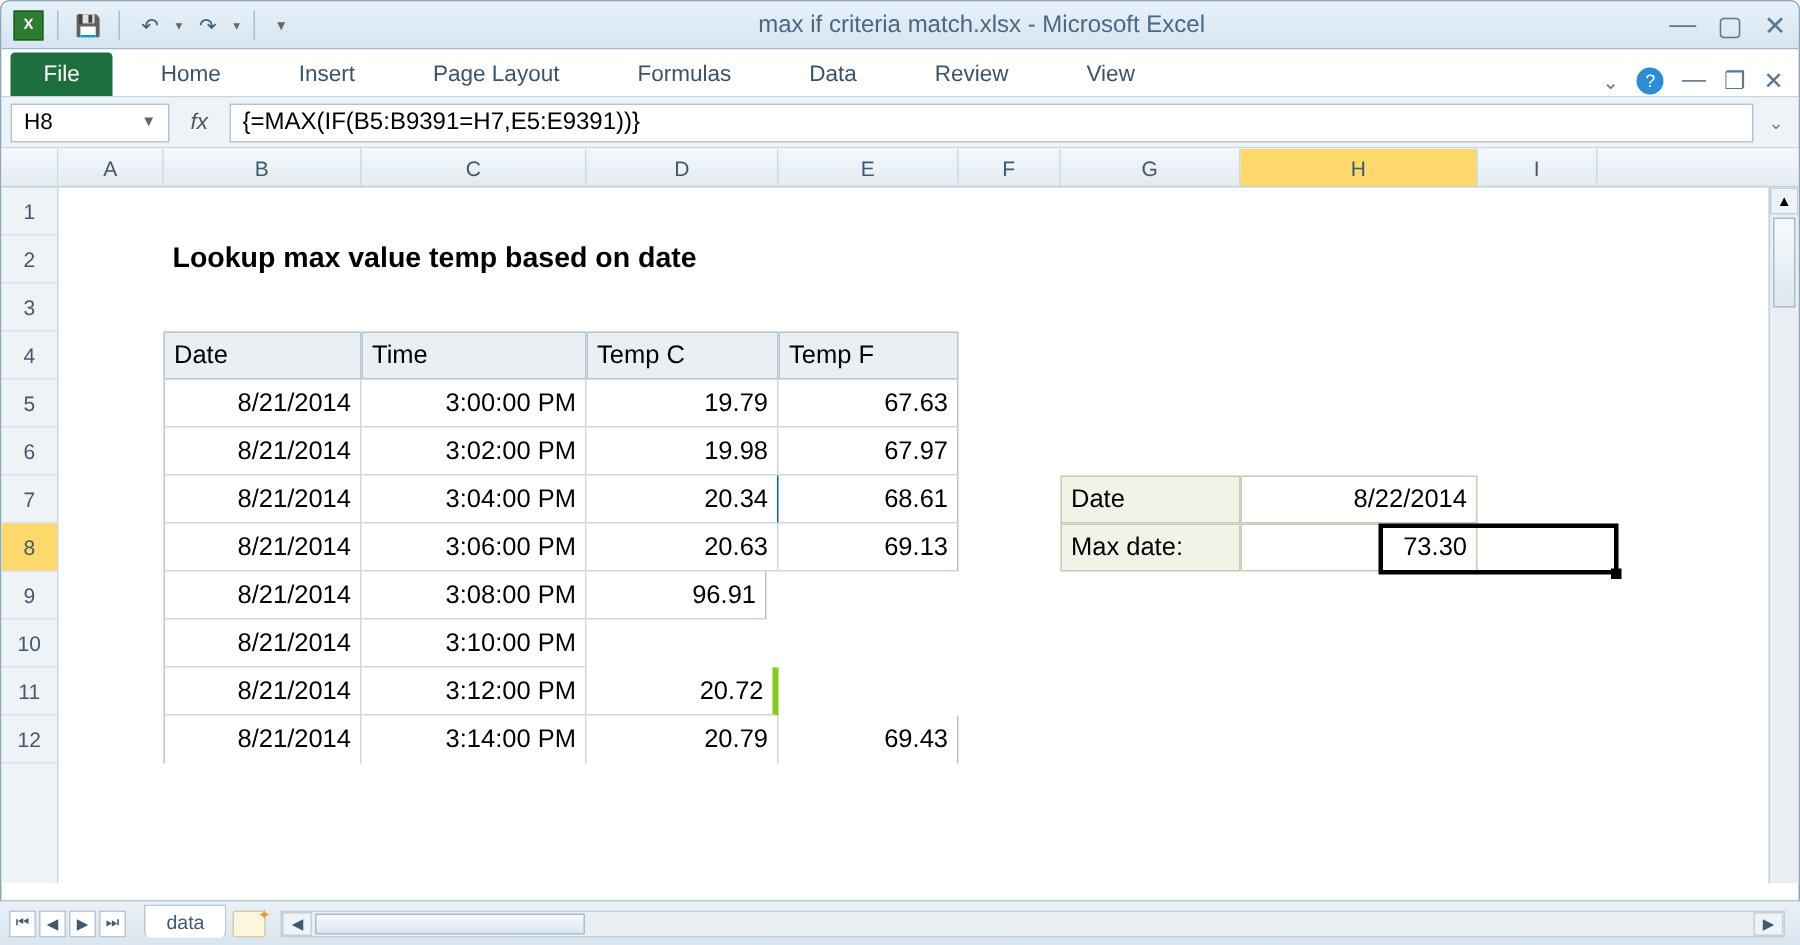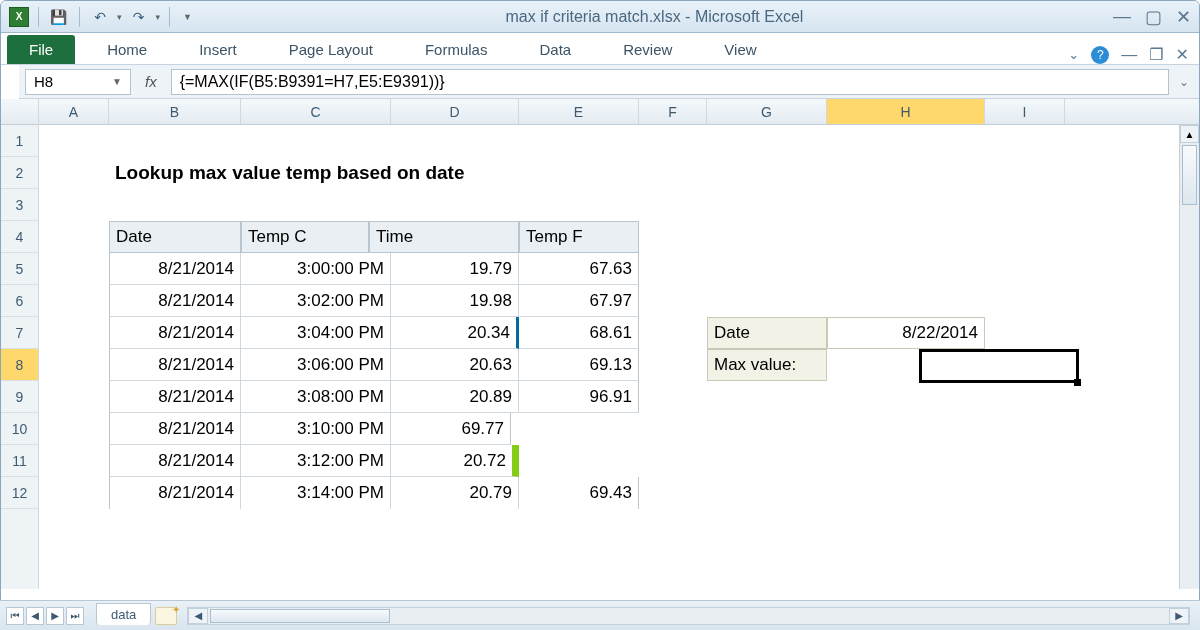--- a/index.html
+++ b/index.html
@@ -9,21 +9,21 @@
   .excel-icon { width:20px; height:20px; background:#2e7d32; color:#fff; font-size:10px; font-weight:bold; display:flex; align-items:center; justify-content:center; border:1px solid #1b5e20; }
   .qat-sep { width:1px; height:20px; background:#a7bccd; margin:0 3px; }
   .qat-btn { width:22px; height:22px; display:flex; align-items:center; justify-content:center; font-size:14px; color:#3b5f7d; cursor:default; }
   .title { flex:1; text-align:center; font-size:16px; color:#4a6880; }
   .winbtns { display:flex; gap:14px; font-size:18px; color:#5c7890; }
   .ribbon-tabs { height:32px; background:#fff; display:flex; align-items:flex-end; border-bottom:1px solid #c7d3de; padding-left:6px; }
   .file-tab { background:#1e6f3e; color:#fff; padding:6px 22px; font-size:15px; border-radius:3px 3px 0 0; margin-right:32px; }
   .tab { font-size:15px; color:#3b5366; padding:6px 0; margin-right:52px; cursor:default; }
   .ribbon-right { margin-left:auto; display:flex; align-items:center; gap:12px; padding-right:10px; font-size:16px; color:#5c7890; }
   .help-icon { width:18px; height:18px; border-radius:50%; background:#2b8dd6; color:#fff; font-size:12px; display:flex; align-items:center; justify-content:center; }
-  .formula-bar { height:34px; display:flex; align-items:center; border-bottom:1px solid #c7d3de; background:#eef3f7; padding:4px 6px; gap:6px;margin-left:18px; }
+  .formula-bar { height:34px; display:flex; align-items:center; border-bottom:1px solid #c7d3de; background:#eef3f7; padding:4px 6px; gap:6px; }
   .name-box { width:106px; height:26px; background:#fff; border:1px solid #b4c3d0; display:flex; align-items:center; padding:0 8px; font-size:15px; }
   .name-box .dd { margin-left:auto; font-size:10px; color:#666; }
   .fx-label { font-style:italic; font-size:15px; color:#555; padding:0 8px; }
   .formula-input { flex:1; height:26px; background:#fff; border:1px solid #b4c3d0; padding:0 8px; font-size:16px; display:flex; align-items:center; }
   .fbar-expand { width:18px; text-align:center; color:#777; font-size:12px; }
   .grid-area { position:relative; height:490px; background:#fff; overflow:hidden; display:flex; }
   .row-hdrs { width:38px; background:#eef3f6; border-right:1px solid #d0d9e1; }
   .corner { height:26px; background:linear-gradient(#f4f8fb,#e3ebf1); border-bottom:1px solid #c2ced8; }
   .rh { height:32px; border-bottom:1px solid #d8e0e7; font-size:14px; color:#3f5a70; display:flex; align-items:center; justify-content:center; }
   .rh.sel { background:#ffd86b; }
@@ -150,22 +150,22 @@
           <div class="cell bold" style="border:none;width:600px">Lookup max value temp based on date</div>
         </div>
 
       <div class="row">
           <div class="cell cA" style="border:none"></div>
         </div>
 
       <div class="row">
         <div class="cell cA" style="border:none"></div>
         <div class="cell cB hdr-cell tbl-border-l">Date</div>
+        <div class="cell cC hdr-cell">Time</div>
         <div class="cell cD hdr-cell">Temp C</div>
-        <div class="cell cC hdr-cell">Time</div>
         <div class="cell cE hdr-cell tbl-border-r">Temp F</div>
       </div>
 
       <div class="row">
         <div class="cell cA" style="border:none"></div>
         <div class="cell cB num tbl-border-l" style="border-left:1px solid #b8c6d1;border-right:1px solid #d0d7dd;border-bottom:1px solid #d0d7dd">8/21/2014</div>
         <div class="cell cC num" style="border-right:1px solid #d0d7dd;border-bottom:1px solid #d0d7dd">3:00:00 PM</div>
         <div class="cell cD num" style="border-right:1px solid #d0d7dd;border-bottom:1px solid #d0d7dd">19.79</div>
         <div class="cell cE num tbl-border-r" style="border-bottom:1px solid #d0d7dd">67.63</div>
       </div>
@@ -173,53 +173,52 @@
         <div class="cell cA" style="border:none"></div>
         <div class="cell cB num" style="border-left:1px solid #b8c6d1;border-right:1px solid #d0d7dd;border-bottom:1px solid #d0d7dd">8/21/2014</div>
         <div class="cell cC num" style="border-right:1px solid #d0d7dd;border-bottom:1px solid #d0d7dd">3:02:00 PM</div>
         <div class="cell cD num" style="border-right:1px solid #d0d7dd;border-bottom:1px solid #d0d7dd">19.98</div>
         <div class="cell cE num tbl-border-r" style="border-bottom:1px solid #d0d7dd">67.97</div>
       </div>
       <div class="row">
         <div class="cell cA" style="border:none"></div>
         <div class="cell cB num" style="border-left:1px solid #b8c6d1;border-right:1px solid #d0d7dd;border-bottom:1px solid #d0d7dd">8/21/2014</div>
         <div class="cell cC num" style="border-right:1px solid #d0d7dd;border-bottom:1px solid #d0d7dd">3:04:00 PM</div>
-        <div class="cell cD num" style="border-right:3px solid #0369a1;border-bottom:1px solid #d0d7dd">20.34</div>
+        <div class="cell cD num" style="border-right:1px solid #0369a1;border-bottom:1px solid #d0d7dd">20.34</div>
         <div class="cell cE num tbl-border-r" style="border-bottom:1px solid #d0d7dd">68.61</div>
         <div class="cell cF" style="border:none"></div>
         <div class="cell cG side-label">Date</div>
         <div class="cell cH num" style="border:1px solid #c9c9b8">8/22/2014</div>
       </div>
       <div class="row">
         <div class="cell cA" style="border:none"></div>
         <div class="cell cB num" style="border-left:1px solid #b8c6d1;border-right:1px solid #d0d7dd;border-bottom:1px solid #d0d7dd">8/21/2014</div>
         <div class="cell cC num" style="border-right:1px solid #d0d7dd;border-bottom:1px solid #d0d7dd">3:06:00 PM</div>
         <div class="cell cD num" style="border-right:1px solid #d0d7dd;border-bottom:1px solid #d0d7dd">20.63</div>
         <div class="cell cE num tbl-border-r" style="border-bottom:1px solid #d0d7dd">69.13</div>
         <div class="cell cF" style="border:none"></div>
-        <div class="cell cG side-label">Max value:</div>
+        <div class="cell cG side-label">Max date:</div>
+        <div class="cell cH num" style="border:1px solid #c9c9b8">73.30</div>
       </div>
       <div class="row">
         <div class="cell cA" style="border:none"></div>
         <div class="cell cB num" style="border-left:1px solid #b8c6d1;border-right:1px solid #d0d7dd;border-bottom:1px solid #d0d7dd">8/21/2014</div>
         <div class="cell cC num" style="border-right:1px solid #d0d7dd;border-bottom:1px solid #d0d7dd">3:08:00 PM</div>
-        <div class="cell cD num" style="border-right:1px solid #d0d7dd;border-bottom:1px solid #d0d7dd">20.89</div>
         <div class="cell cE num tbl-border-r" style="border-bottom:1px solid #d0d7dd">96.91</div>
       </div>
       <div class="row">
         <div class="cell cA" style="border:none"></div>
         <div class="cell cB num" style="border-left:1px solid #b8c6d1;border-right:1px solid #d0d7dd;border-bottom:1px solid #d0d7dd">8/21/2014</div>
         <div class="cell cC num" style="border-right:1px solid #d0d7dd;border-bottom:1px solid #d0d7dd">3:10:00 PM</div>
-        <div class="cell cE num tbl-border-r" style="border-bottom:1px solid #d0d7dd">69.77</div>
       </div>
       <div class="row">
         <div class="cell cA" style="border:none"></div>
         <div class="cell cB num" style="border-left:1px solid #b8c6d1;border-right:1px solid #d0d7dd;border-bottom:1px solid #d0d7dd">8/21/2014</div>
         <div class="cell cC num" style="border-right:1px solid #d0d7dd;border-bottom:1px solid #d0d7dd">3:12:00 PM</div>
-        <div class="cell cD num" style="border-right:7px solid #84cc16;border-bottom:1px solid #d0d7dd">20.72</div>
+        <div class="cell cD num" style="border-right:4px solid #84cc16;border-bottom:1px solid #d0d7dd">20.72</div>
       </div>
       <div class="row row12">
         <div class="cell cA" style="border:none"></div>
         <div class="cell cB num" style="border-left:1px solid #b8c6d1;border-right:1px solid #d0d7dd">8/21/2014</div>
         <div class="cell cC num" style="border-right:1px solid #d0d7dd">3:14:00 PM</div>
         <div class="cell cD num" style="border-right:1px solid #d0d7dd">20.79</div>
         <div class="cell cE num tbl-border-r">69.43</div>
       </div>
     </div>
   </div>

